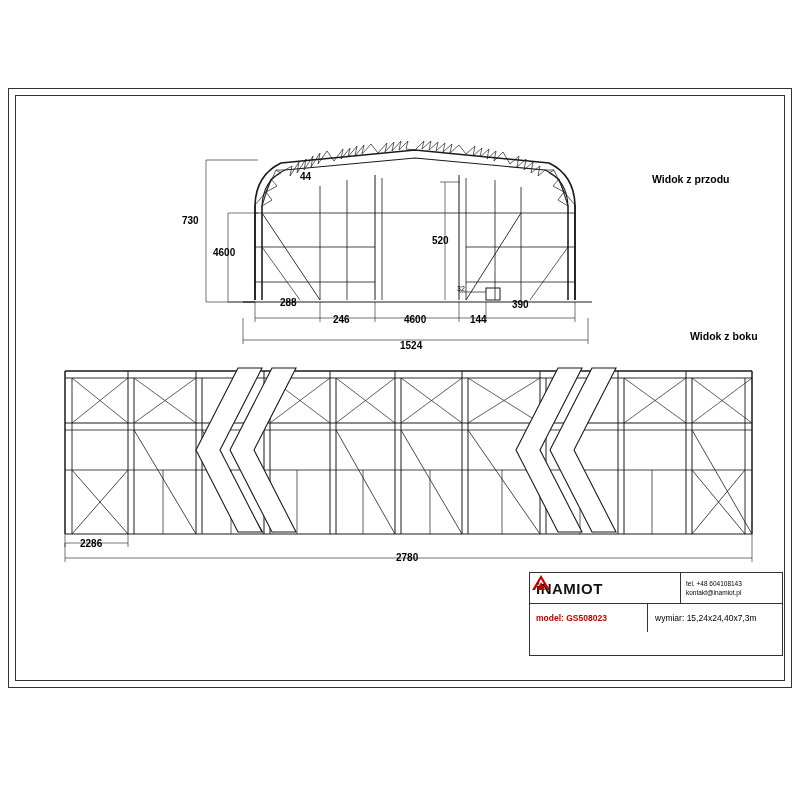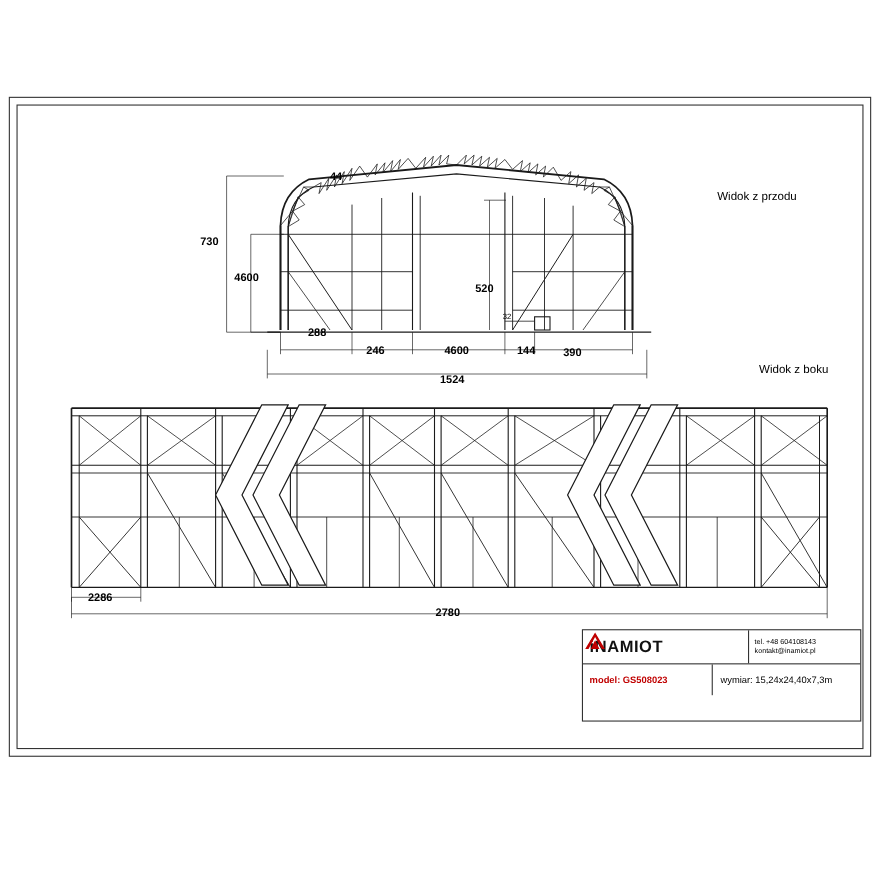--- a/index.html
+++ b/index.html
@@ -27,21 +27,21 @@
   .lbl{
     position:absolute;
     font-size:10px;
     color:#000;
     white-space:nowrap;
   }
   .lbl.b{font-weight:bold;}
   .view-label{
     position:absolute;
     font-size:10.5px;
-    font-weight:normal;
+    font-weight:bold;
     color:#000;
     white-space:nowrap;
   }
   
   .titleblock{
     position:absolute;
     left:529px;top:572px;
     width:254px;height:84px;
     border:1px solid #333;
     box-sizing:border-box;
@@ -281,31 +281,31 @@
         <line x1="65" y1="558" x2="752" y2="558"></line>
         <line x1="65" y1="543" x2="65" y2="562"></line>
         <line x1="752" y1="534" x2="752" y2="562"></line>
       </g>
     </g>
   </svg>
 
   <div class="view-label" style="left:652px;top:173px;">Widok z przodu</div>
   <div class="view-label" style="left:657px;top:330px;margin-left:33px;">Widok z boku</div>
 
-  <div class="lbl b" style="left:300px;top:156px;text-align:center;">44</div>
+  <div class="lbl b" style="left:300px;top:171px;text-align:center;">44</div>
   <div class="lbl b" style="left:182px;top:215px;">730</div>
   <div class="lbl b" style="left:213px;top:247px;">4600</div>
-  <div class="lbl b" style="left:432px;top:257px;">520</div>
+  <div class="lbl b" style="left:432px;top:235px;">520</div>
   <div class="lbl" style="left:457px;top:285px;font-size:7px;">32</div>
 
   <div class="lbl b" style="left:280px;top:297px;">288</div>
   <div class="lbl b" style="left:333px;top:314px;text-align:center;">246</div>
   <div class="lbl b" style="left:404px;top:314px;">4600</div>
   <div class="lbl b" style="left:470px;top:314px;">144</div>
-  <div class="lbl b" style="left:512px;top:316px;text-align:right;">390</div>
+  <div class="lbl b" style="left:512px;top:299px;text-align:right;">390</div>
   <div class="lbl b" style="left:400px;top:340px;">1524</div>
 
   <div class="lbl b" style="left:80px;top:538px;">2286</div>
   <div class="lbl b" style="left:396px;top:552px;">2780</div>
 
   <div class="titleblock">
     <div class="tb-row1">
       <div class="brand">
         <span class="brand-text">iNAMIOT</span>
         <span class="brand-mark">

